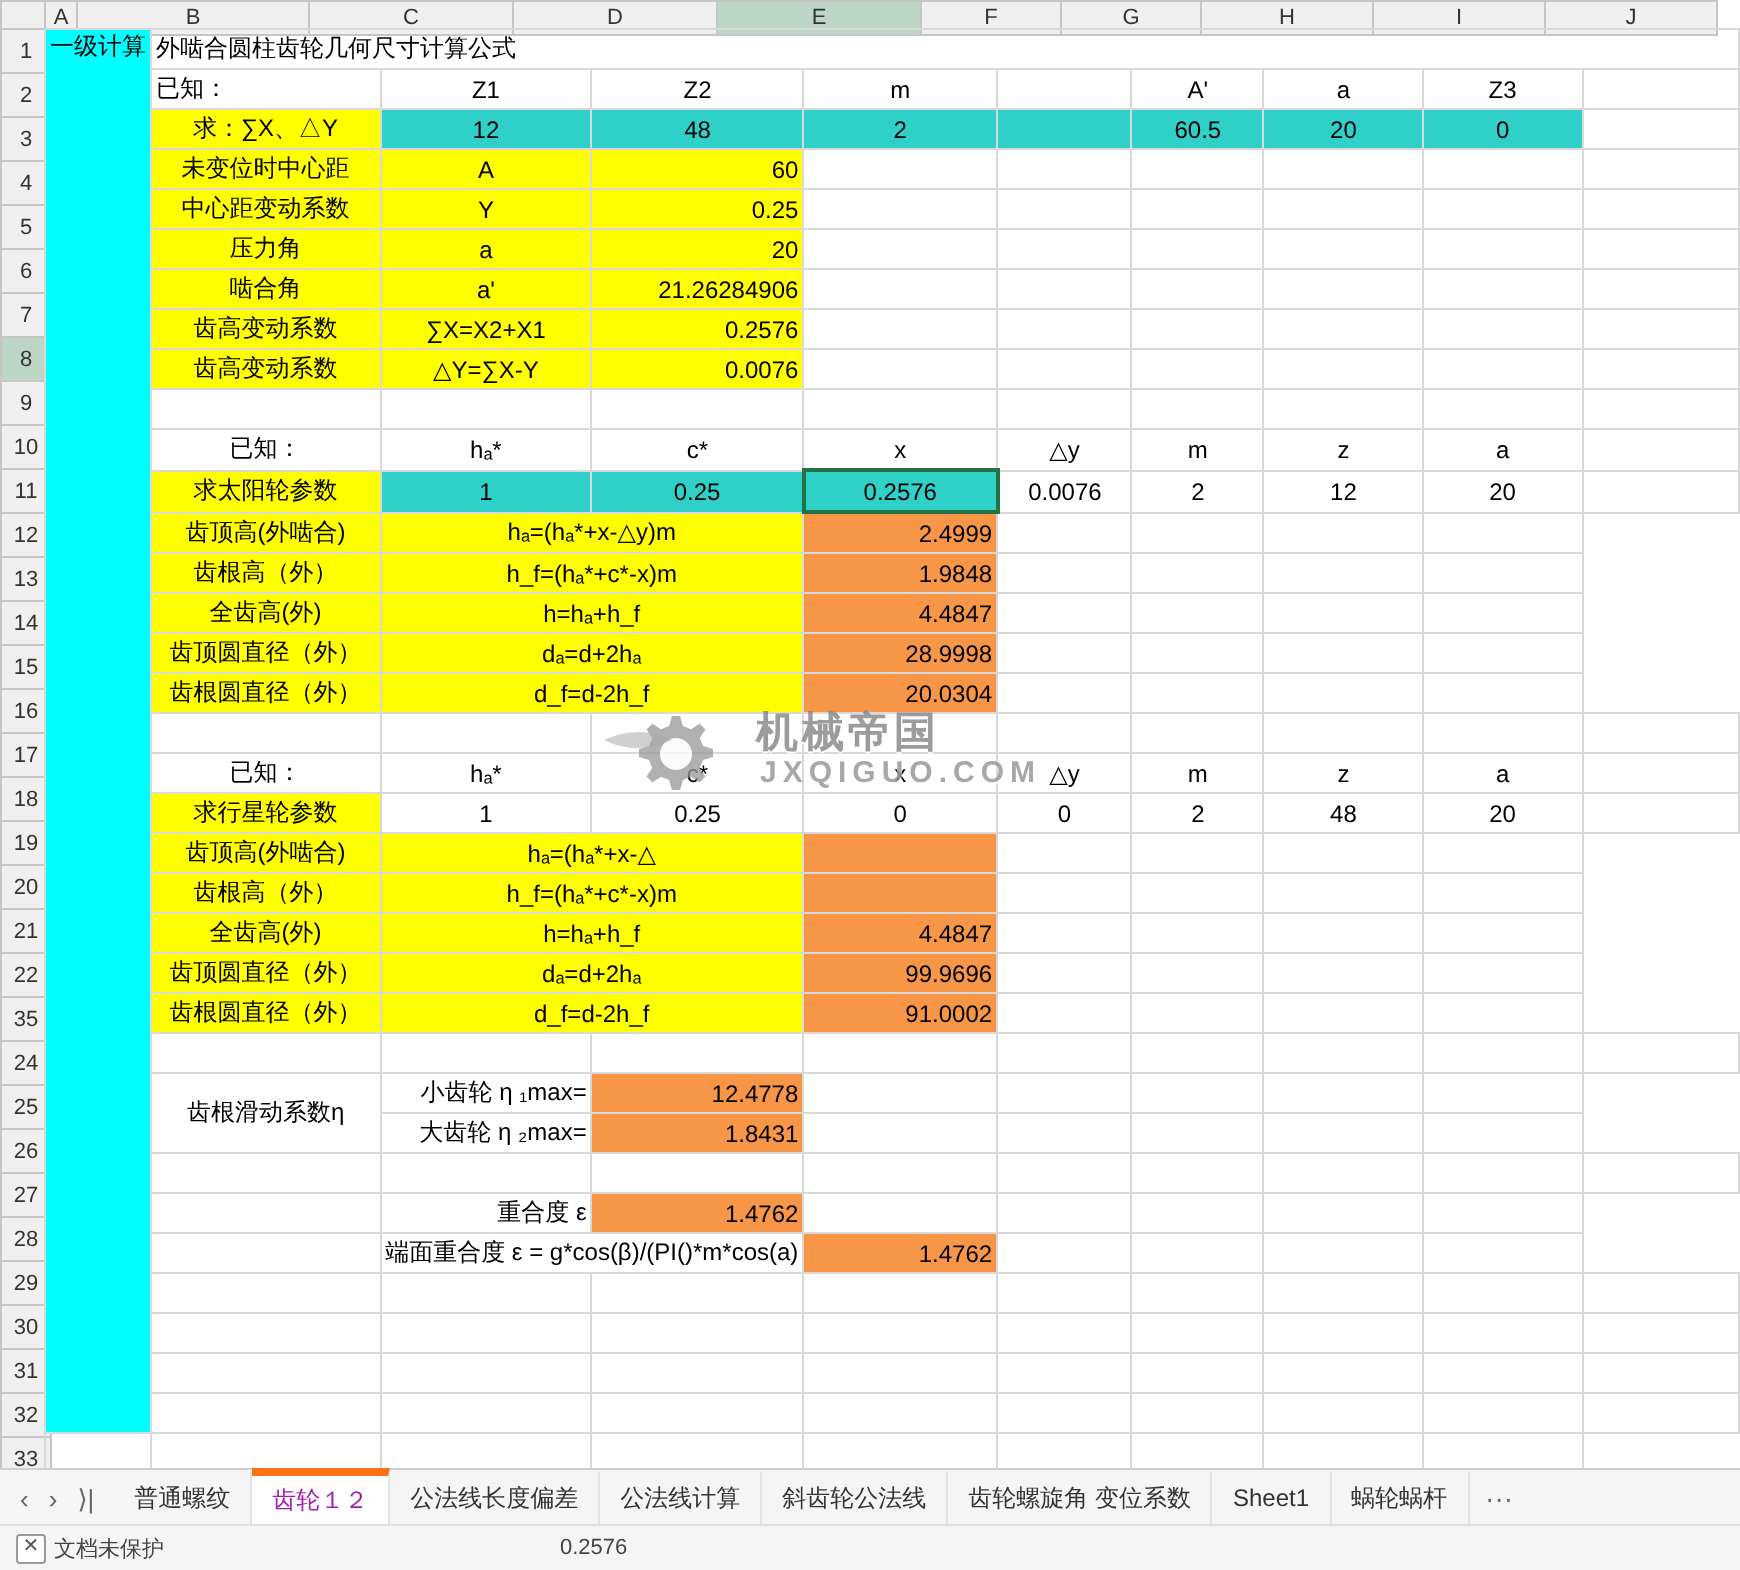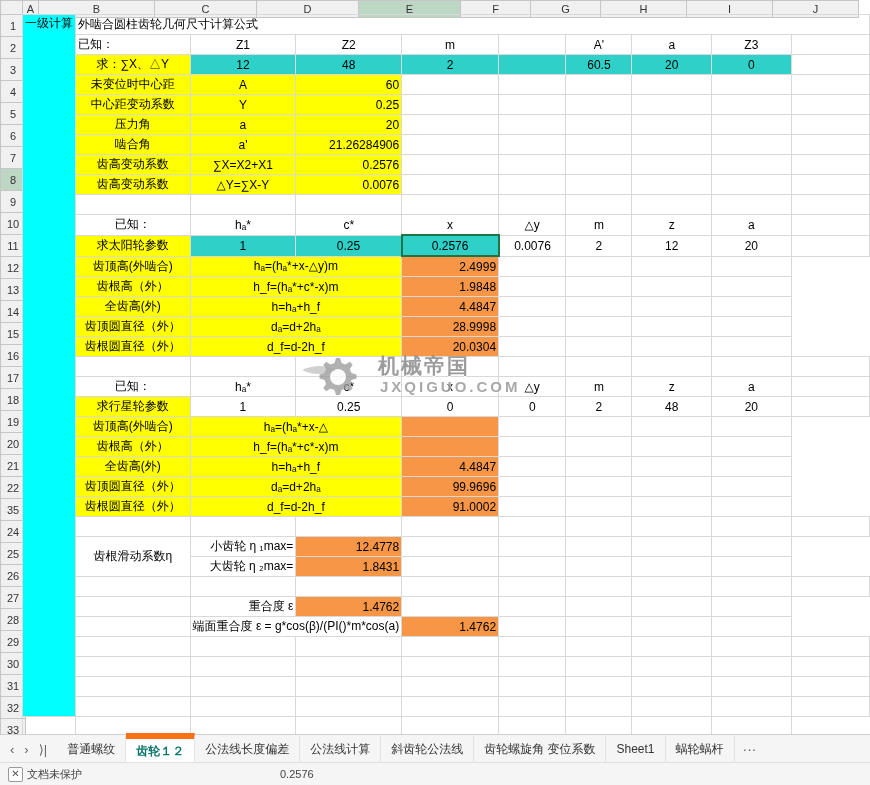--- a/index.html
+++ b/index.html
@@ -98,22 +98,22 @@
   .tabnav{display:flex;align-items:center;gap:2px;padding:0 6px;color:#666;}
   .tabnav span{padding:0 4px;font-size:13px;cursor:default;}
   .tab{
     height:27px;line-height:27px;
     padding:0 10px;font-size:12px;color:#333;
     border-right:1px solid #e3e3e3;
     background:#f5f5f5;
     white-space:nowrap;
   }
   .tab.active{
-    background:#ffffff;color:#0f766e;font-weight:bold;
-    border-top:6px solid #f97316;
+    background:#ffffff;color:#a21caf;font-weight:normal;
+    border-top:4px solid #f97316;
     line-height:25px;
   }
   .tab-more{padding:0 8px;color:#666;font-size:14px;}
 
   
   .statusbar{
     position:absolute;left:0;bottom:0;width:870px;height:22px;
     background:#f5f5f5;border-top:1px solid #e0e0e0;
     display:flex;align-items:center;font-size:11px;color:#444;
   }

